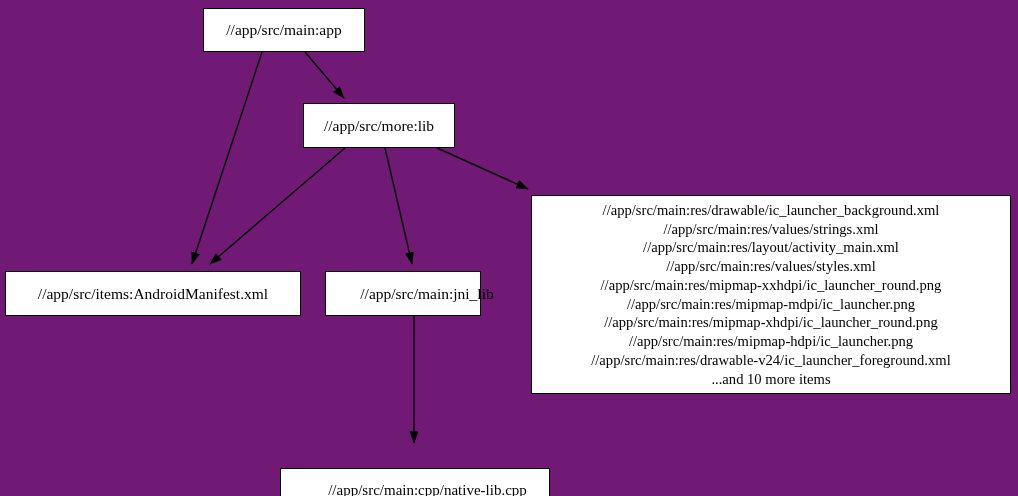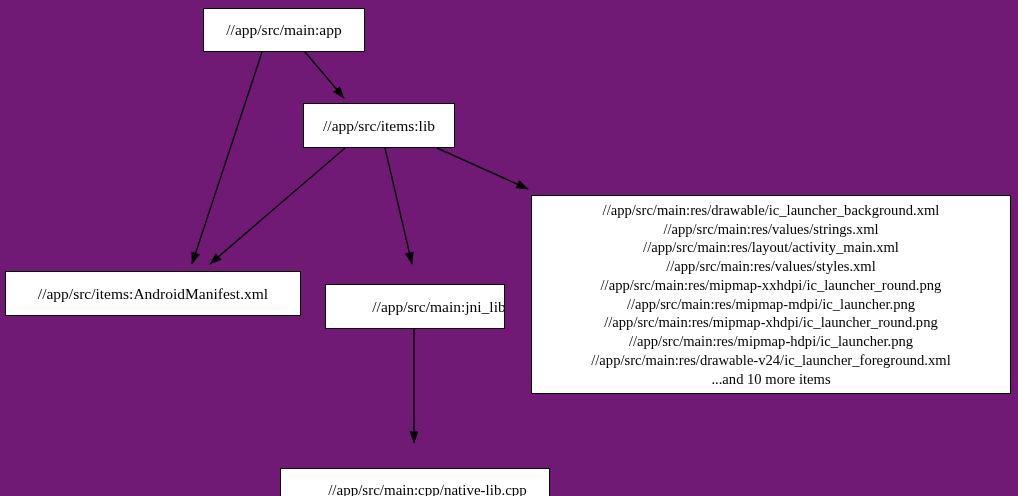--- a/index.html
+++ b/index.html
@@ -43,21 +43,21 @@
   }
   .node-label {
     display: block;
     white-space: pre;
     text-align: center;
   }
   
   #node-app        { left: 203px; top: 8px;   width: 162px; height: 44px;  font-size: 15.5px; }
   #node-lib        { left: 303px; top: 103px; width: 152px; height: 45px;  font-size: 15.5px; }
   #node-manifest   { left: 5px;   top: 271px; width: 296px; height: 45px;  font-size: 15.5px; }
-  #node-jnilib     { left: 325px; top: 284px; width: 180px; height: 45px;  font-size: 15.5px; padding-left: 48px; }
+  #node-jnilib     { left: 325px; top: 271px; width: 156px; height: 45px;  font-size: 15.5px; padding-left: 48px; }
   #node-resources  { left: 531px; top: 195px; width: 480px; height: 199px; font-size: 14.6px;
                      line-height: 1.285; padding: 4px 12px; }
   #node-cpp        { left: 280px; top: 468px; width: 270px; height: 45px;  font-size: 15px; padding-left: 25px; }
 </style>
 </head>
 <body>
 
 <div id="graph-root">
 
   <svg id="edge-layer" width="1018" height="496" viewBox="0 0 1018 496" xmlns="http://www.w3.org/2000/svg">
@@ -78,21 +78,21 @@
     <path d="M 437,148 L 528,189" fill="none" stroke="#000000" stroke-width="1.4" marker-end="url(#arrowhead)"></path>
 
     <path d="M 414,316 L 414,443" fill="none" stroke="#000000" stroke-width="1.4" marker-end="url(#arrowhead)"></path>
   </svg>
 
   <div class="node" id="node-app">
     <span class="node-label">//app/src/main:app</span>
   </div>
 
   <div class="node" id="node-lib">
-    <span class="node-label">//app/src/items:lib</span>
+    <span class="node-label">//app/src/more:lib</span>
   </div>
 
   <div class="node" id="node-manifest">
     <span class="node-label">//app/src/items:AndroidManifest.xml</span>
   </div>
 
   <div class="node" id="node-jnilib">
     <span class="node-label">//app/src/main:jni_lib</span>
   </div>
 

